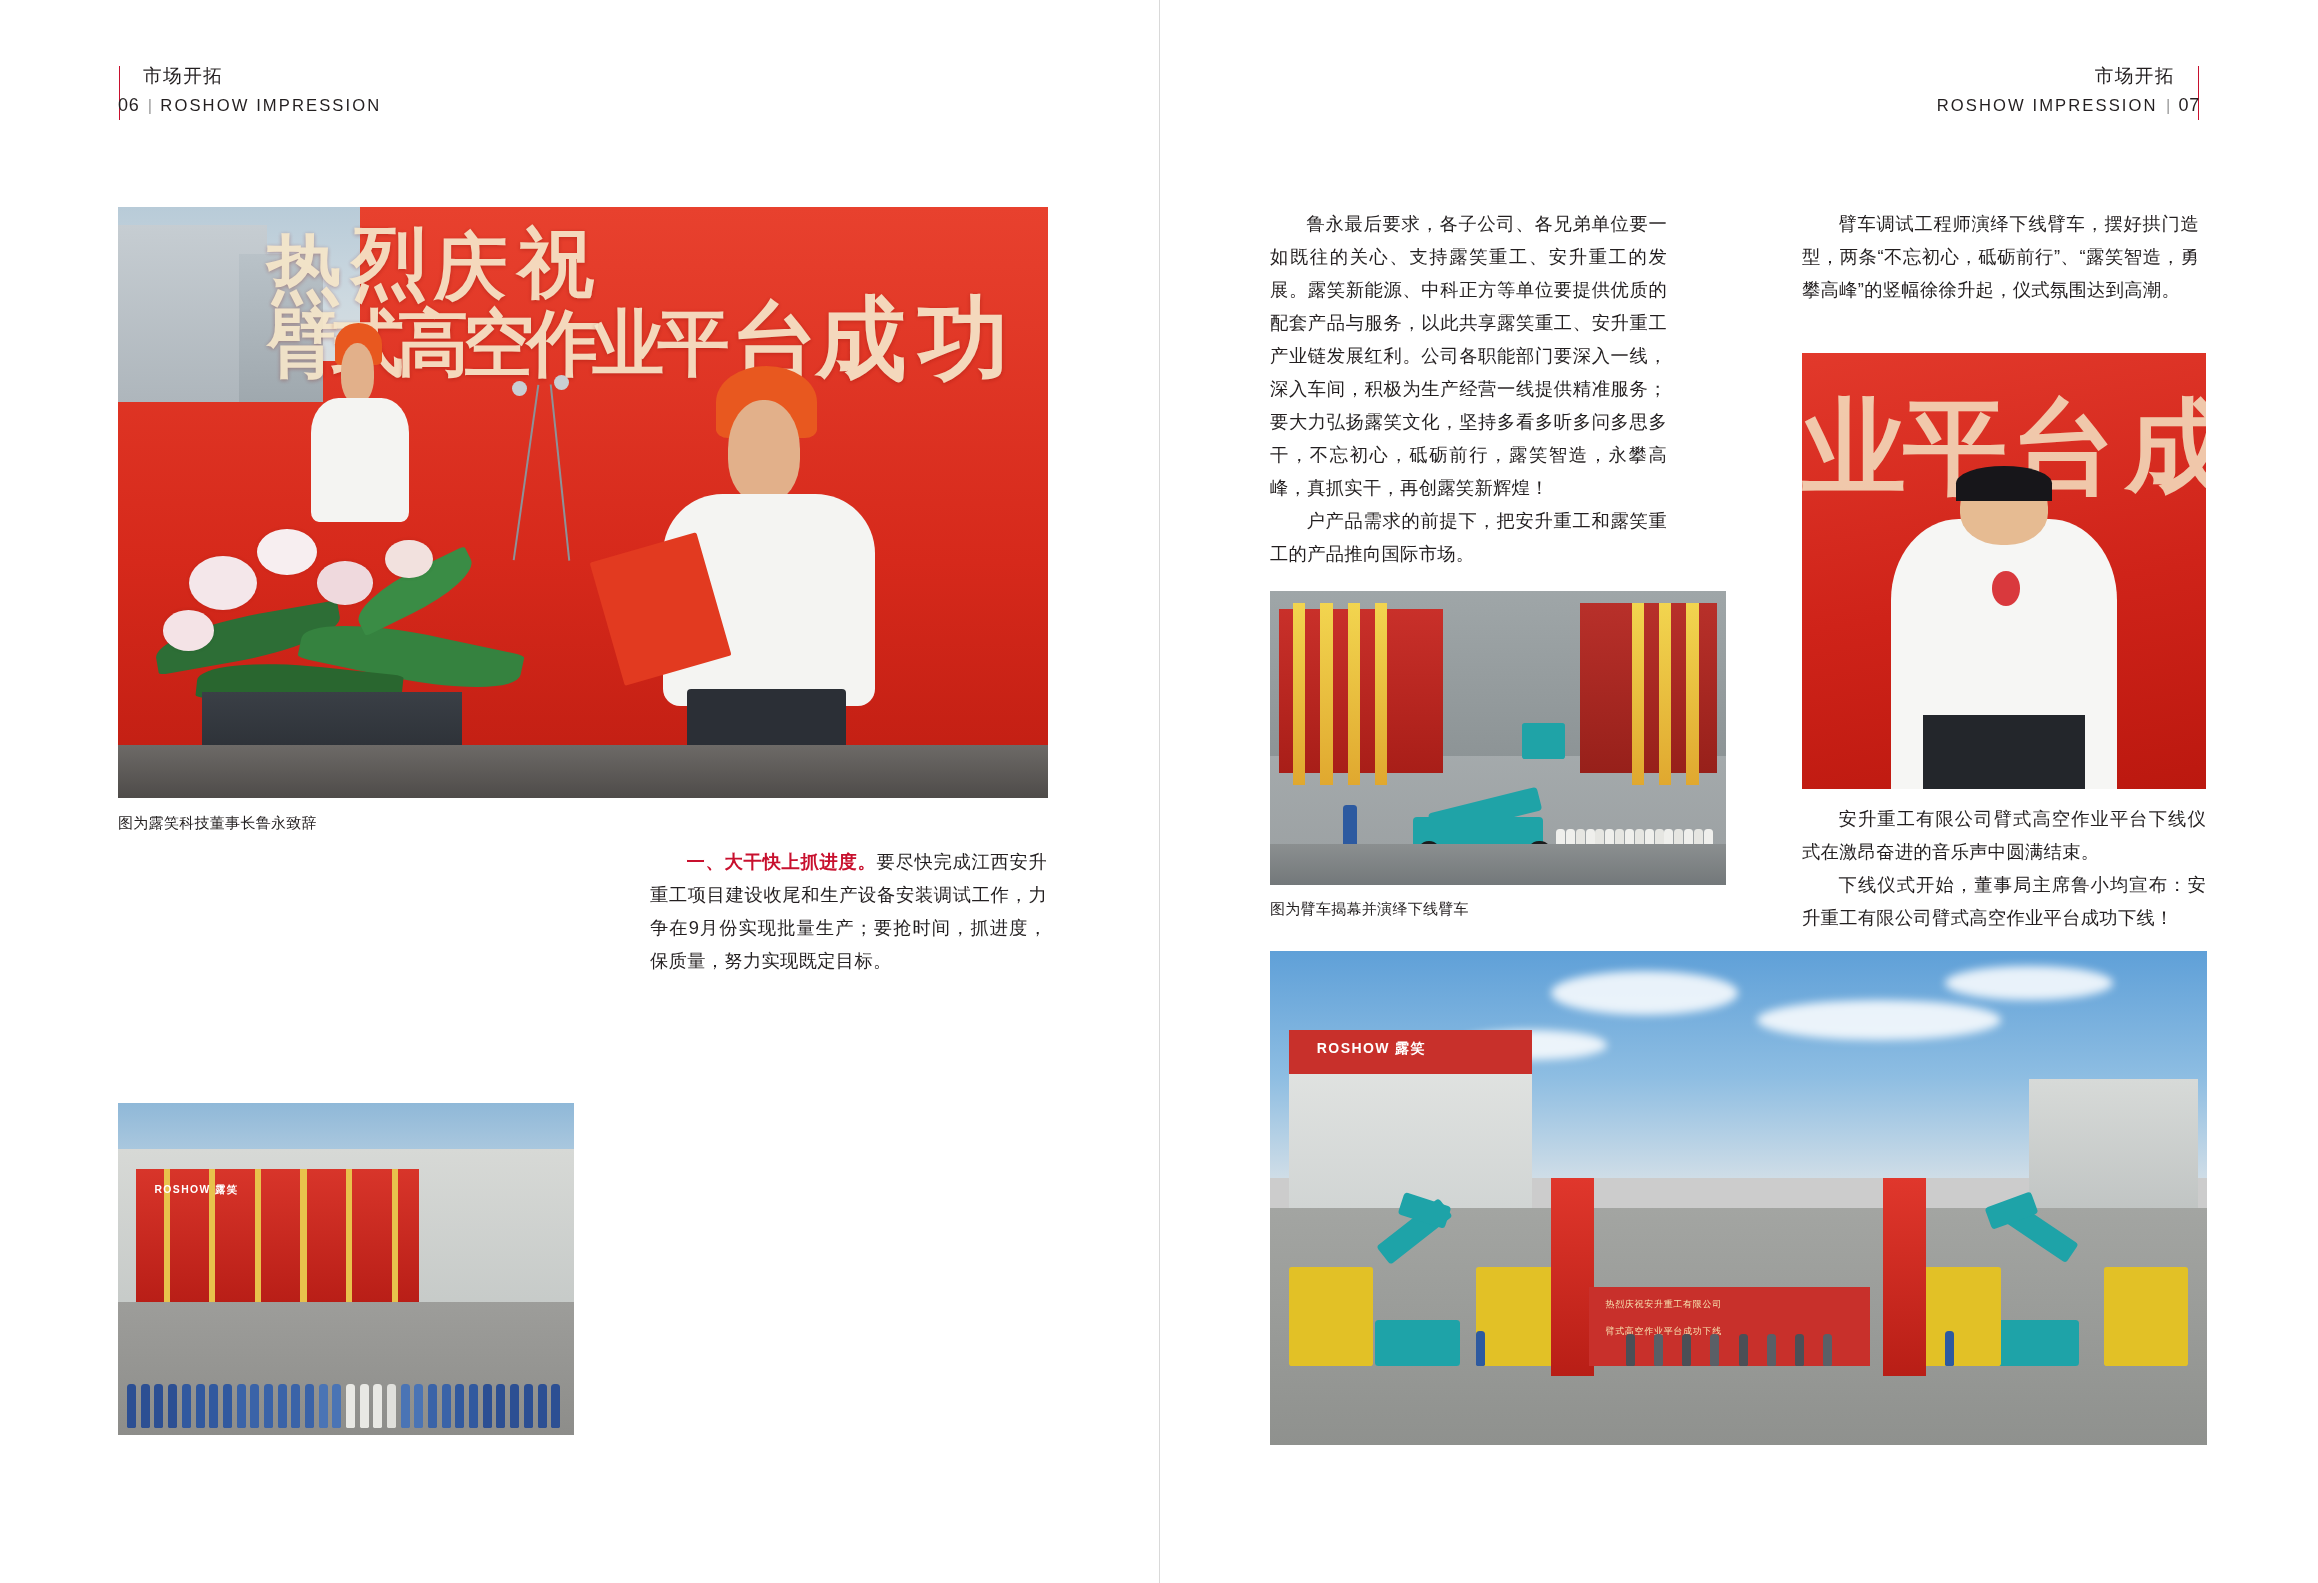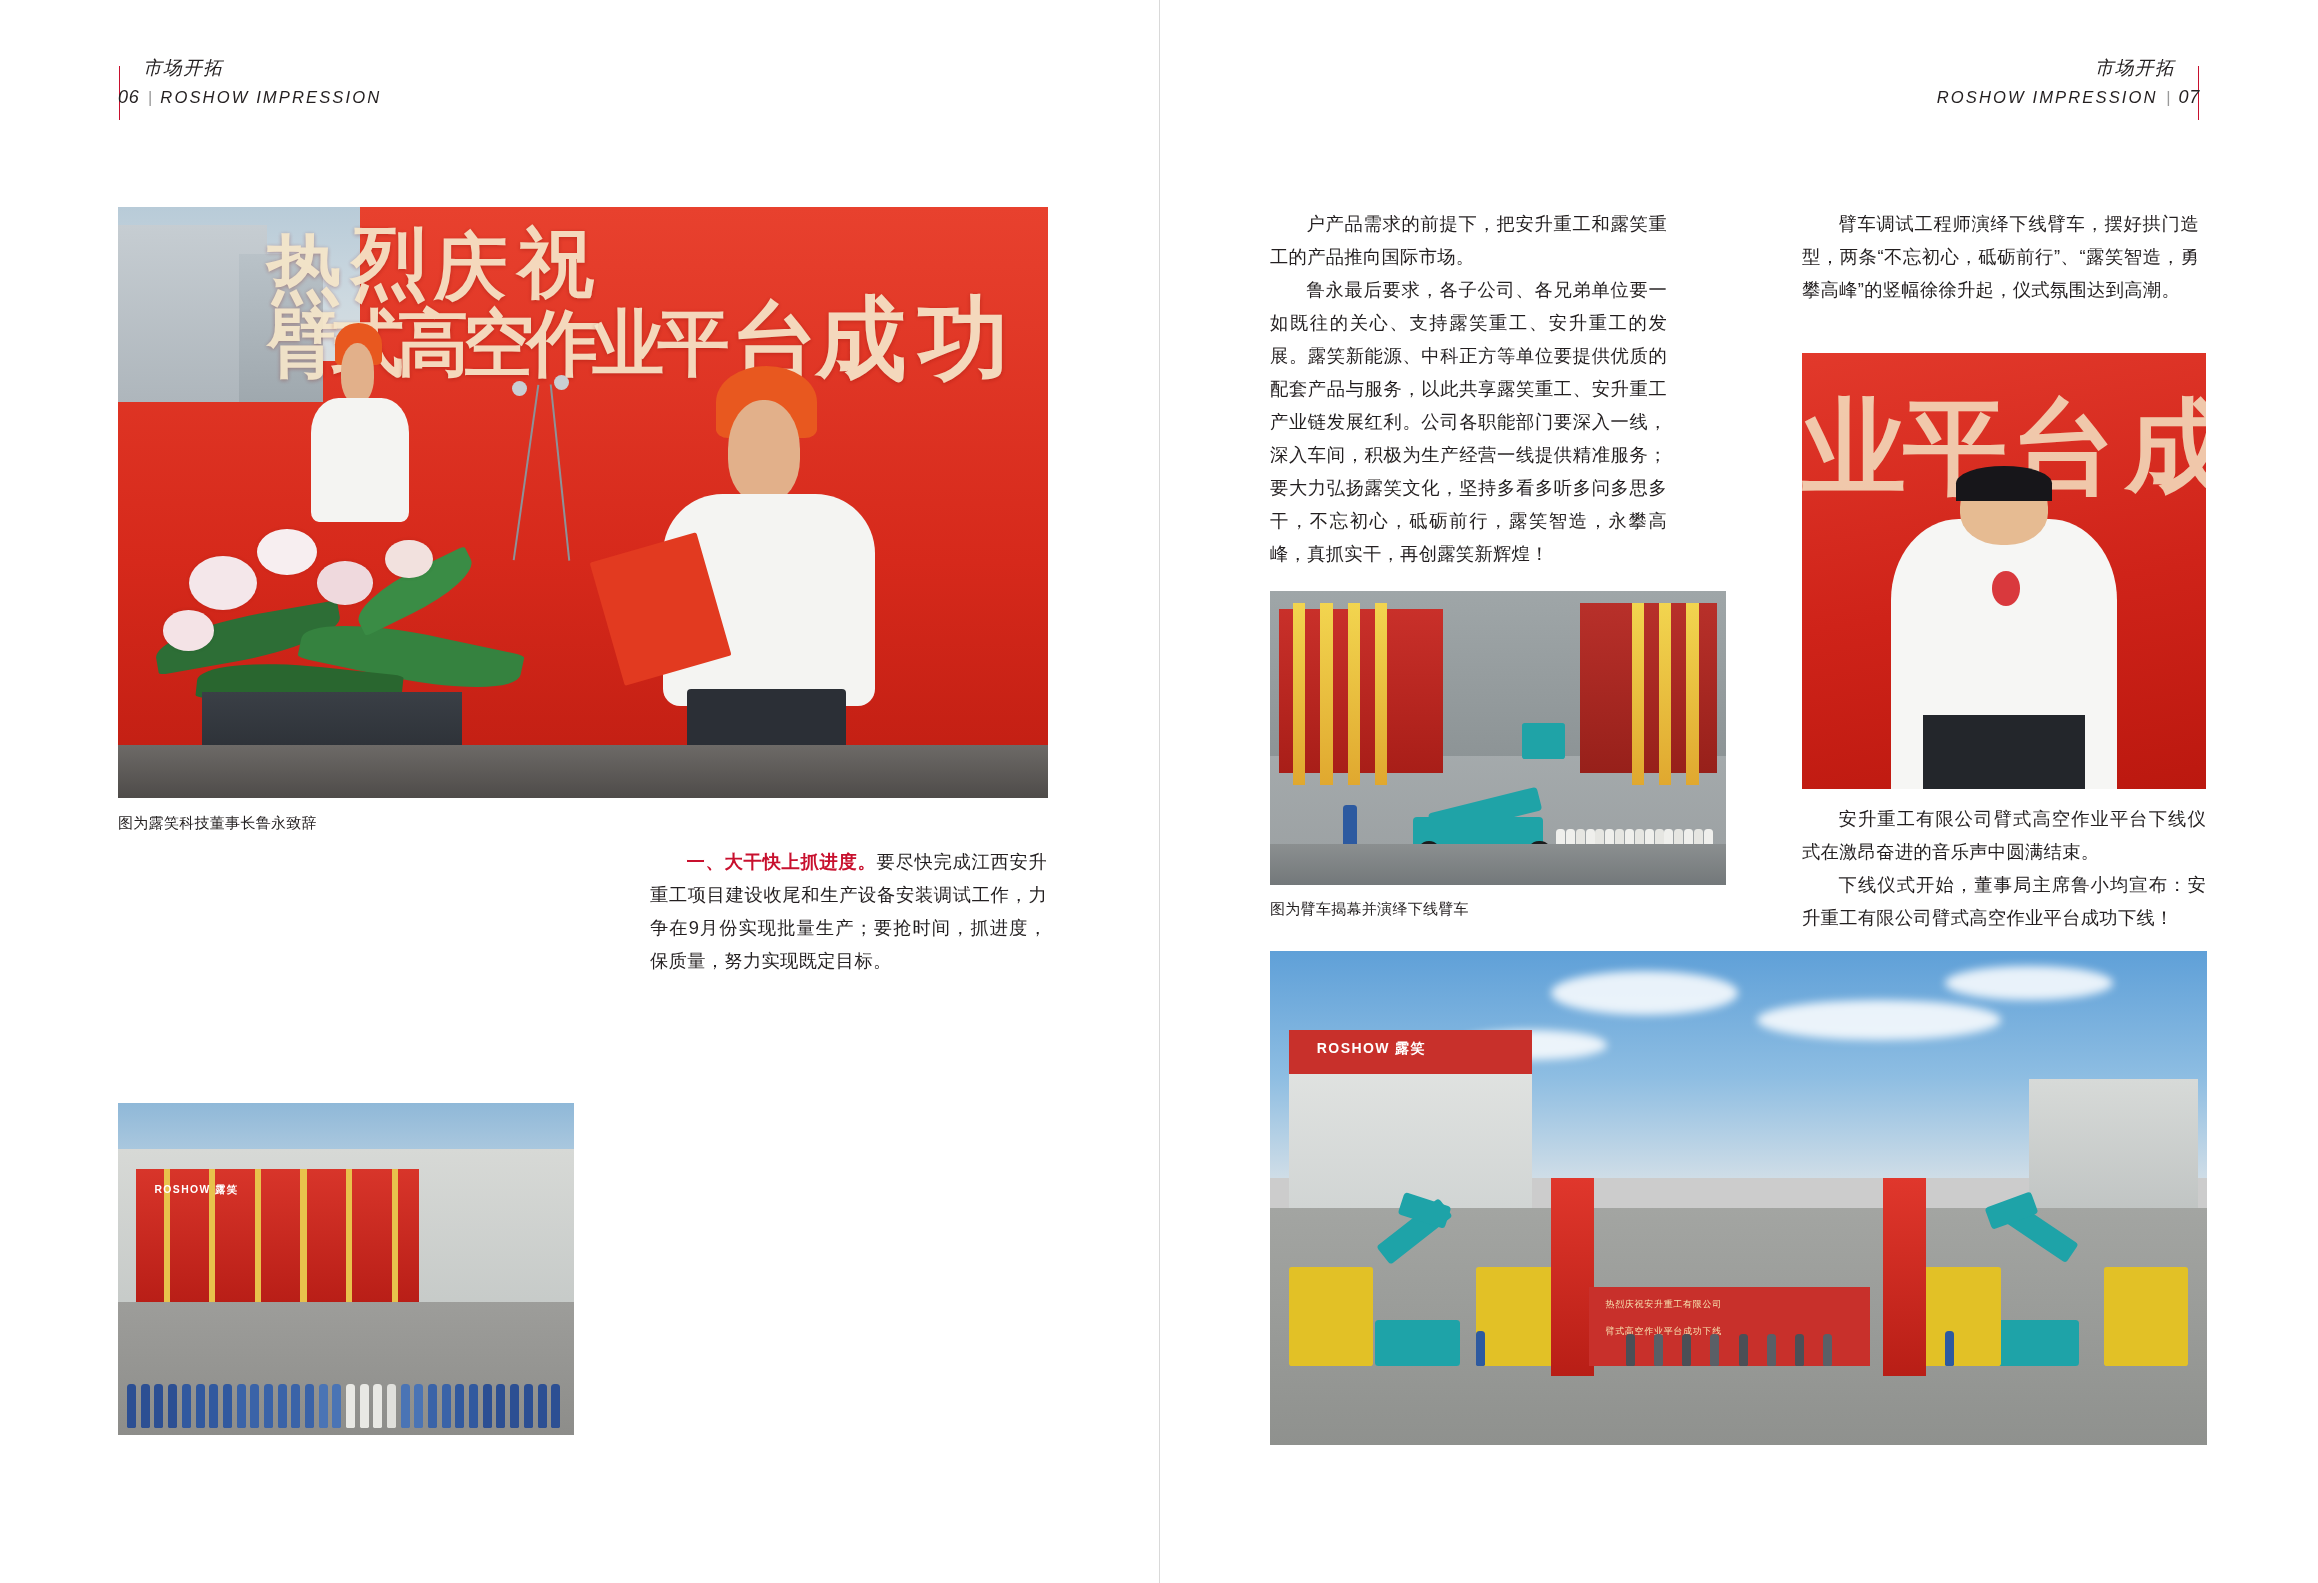--- a/index.html
+++ b/index.html
@@ -32,24 +32,23 @@
     left: 1159px;
     top: 0;
     width: 1.4px;
     height: 1584px;
     background: #d9d9d9;
   }
 
   
   .rh {
     position: absolute;
-    top: 56px;
+    top: 64px;
     font-size: 0;
     line-height: 0;
-    font-style: italic;
   }
   .rh-left { left: 118px; }
   .rh-right { right: 118px; text-align: right; }
   .rh-rule {
     position: absolute;
     top: 66px;
     width: 1.4px;
     height: 54px;
     background: #c8102e;
   }
@@ -520,22 +519,22 @@
     <div class="rh rh-right">
       <span class="rh-cn">市场开拓</span>
       <span class="rh-line">
         <span class="rh-en">ROSHOW IMPRESSION</span>
         <span class="rh-sep">|</span>
         <span class="rh-num">07</span>
       </span>
     </div>
 
     <div class="col" style="left:111px; top:207px; width:397px;">
+      <p class="body">鲁永最后要求，各子公司、各兄弟单位要一如既往的关心、支持露笑重工、安升重工的发展。露笑新能源、中科正方等单位要提供优质的配套产品与服务，以此共享露笑重工、安升重工产业链发展红利。公司各职能部门要深入一线，深入车间，积极为生产经营一线提供精准服务；要大力弘扬露笑文化，坚持多看多听多问多思多干，不忘初心，砥砺前行，露笑智造，永攀高峰，真抓实干，再创露笑新辉煌！</p>
       <p class="body">户产品需求的前提下，把安升重工和露笑重工的产品推向国际市场。</p>
-      <p class="body">鲁永最后要求，各子公司、各兄弟单位要一如既往的关心、支持露笑重工、安升重工的发展。露笑新能源、中科正方等单位要提供优质的配套产品与服务，以此共享露笑重工、安升重工产业链发展红利。公司各职能部门要深入一线，深入车间，积极为生产经营一线提供精准服务；要大力弘扬露笑文化，坚持多看多听多问多思多干，不忘初心，砥砺前行，露笑智造，永攀高峰，真抓实干，再创露笑新辉煌！</p>
     </div>
 
     <div class="photo" style="position:absolute; left:111px; top:591px; width:456px; height:294px;">
       <div class="photo-inner">
         <div class="ph3-bg"></div>
         <div class="ph3-plant"></div>
         <div class="ph3-redwall"></div>
         <div class="ph3-redwall2"></div>
         <div class="ph3-vbanner" style="left:5%;"></div>
         <div class="ph3-vbanner" style="left:11%;"></div>

